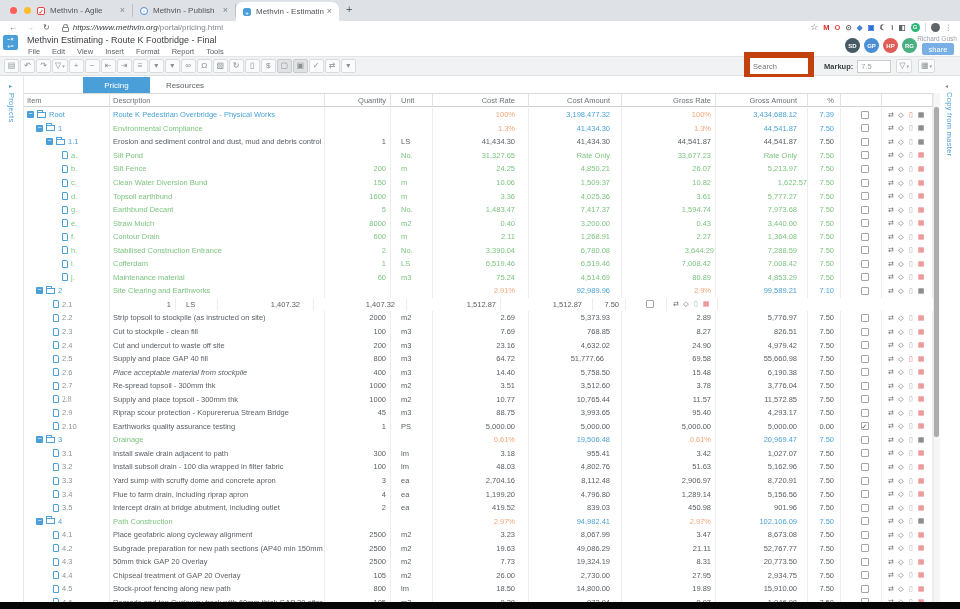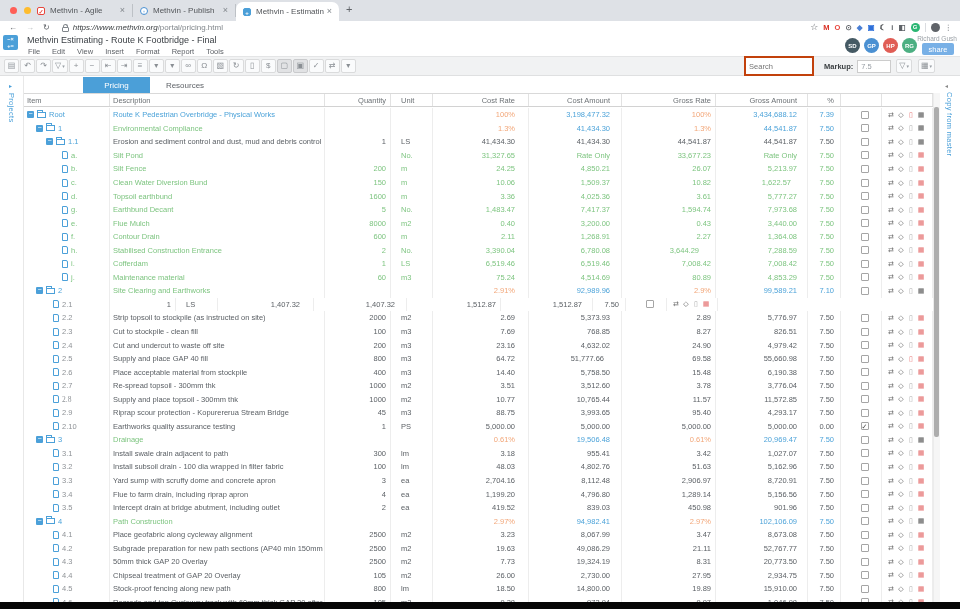--- a/index.html
+++ b/index.html
@@ -51,21 +51,21 @@
   
   .toolbar{position:absolute;left:0;top:56px;width:960px;height:20px;background:#f1f2f3;
            border-top:1px solid #e4e5e6;border-bottom:1px solid #dfe0e1;display:flex;align-items:center;
            padding-left:4px;box-sizing:border-box;}
   .tbtn{height:14px;min-width:15px;padding:0 2px;margin-right:1px;border:1px solid #dadbdc;background:#fafbfc;
         border-radius:2px;color:#8a8f94;font-size:8px;line-height:12px;text-align:center;box-sizing:border-box;
         display:flex;align-items:center;justify-content:center;gap:1px;}
   .tbtn.pressed{background:#e1e2e4;border-color:#c9cacc;}
   .tbtn .crt{font-size:5px;color:#9aa0a6;}
   .tb-right{margin-left:auto;display:flex;align-items:center;margin-right:24px;}
-  .search{width:70px;height:13px;border:2px solid #c2410c;font-size:7.5px;padding:8px 3px;color:#444;background:#fff;
+  .search{width:70px;height:13px;border:6px solid #c2410c;font-size:7.5px;padding:8px 3px;color:#444;background:#fff;
           font-family:"Liberation Sans",sans-serif;box-sizing:border-box;}
   .markup-label{font-size:7.5px;font-weight:bold;color:#3c4043;margin:0 4px 0 10px;}
   .markup{width:34px;height:13px;border:1px solid #ccc;font-size:7.5px;padding:0 3px;color:#9aa0a6;background:#fff;
           font-family:"Liberation Sans",sans-serif;box-sizing:border-box;}
   .tb-right .tbtn{margin-left:5px;}
   
   .sidebar{position:absolute;left:0;top:76px;width:24px;height:526px;background:#fff;border-right:1px solid #e8e8e8;box-sizing:border-box;}
   .side-arrow{position:absolute;left:9px;top:6px;color:#4ba0d9;font-size:6px;}
   .side-label{position:absolute;left:7px;top:17px;writing-mode:vertical-rl;font-size:7.5px;color:#4ba0d9;letter-spacing:.3px;}
   .rail{position:absolute;left:940px;top:76px;width:20px;height:526px;background:#fff;}
@@ -390,21 +390,21 @@
             <span style="width: 35px; flex: 0 0 auto;"></span>
             <span class="pagei"></span>
             <span class="cl-item">c.</span>
           </div>
           <div class="gcell cl-desc" style="width: 215px;">Clean Water Diversion Bund</div>
           <div class="gcell cl-qty num" style="width: 66px; padding-right: 4px;">150</div>
           <div class="gcell cl-unit" style="width: 42px; padding-left: 10px;">m</div>
           <div class="gcell cl-cr num" style="width: 96px; padding-right: 13px;">10.06</div>
           <div class="gcell cl-ca num" style="width: 93px; padding-right: 11px;">1,509.37</div>
           <div class="gcell cl-gr num" style="width: 94px; padding-right: 4px;">10.82</div>
-          <div class="gcell cl-ga num" style="width: 92px; padding-right: 16px;">1,622.57</div>
+          <div class="gcell cl-ga num" style="width: 92px; padding-right: 0;">1,622.57</div>
           <div class="gcell cl-pct num" style="width: 33px; padding-right: 6px;">7.50</div>
           <div class="gcell cl-chk" style="width: 41px; justify-content: center; padding-left: 10px;">
             <span class="cb"></span>
           </div>
           <div class="gcell cl-icons" style="width: 51px; padding-left: 5px; gap: 2px;">
             <span class="ic ic-swap">⇄</span>
             <span class="ic ic-tag">◇</span>
             <span class="ic ic-doc">▯</span>
             <span class="ic ic-sheet red">▦</span>
           </div>
@@ -456,21 +456,21 @@
             <span class="ic ic-doc">▯</span>
             <span class="ic ic-sheet red">▦</span>
           </div>
         </div>
         <div class="grow s-green">
           <div class="gcell cl-item" style="width: 86px;">
             <span style="width: 35px; flex: 0 0 auto;"></span>
             <span class="pagei"></span>
             <span class="cl-item">e.</span>
           </div>
-          <div class="gcell cl-desc" style="width: 215px;">Flue Mulch</div>
+          <div class="gcell cl-desc" style="width: 215px;">Straw Mulch</div>
           <div class="gcell cl-qty num" style="width: 66px; padding-right: 4px;">8000</div>
           <div class="gcell cl-unit" style="width: 42px; padding-left: 10px;">m2</div>
           <div class="gcell cl-cr num" style="width: 96px; padding-right: 13px;">0.40</div>
           <div class="gcell cl-ca num" style="width: 93px; padding-right: 11px;">3,200.00</div>
           <div class="gcell cl-gr num" style="width: 94px; padding-right: 4px;">0.43</div>
           <div class="gcell cl-ga num" style="width: 92px; padding-right: 10px;">3,440.00</div>
           <div class="gcell cl-pct num" style="width: 33px; padding-right: 6px;">7.50</div>
           <div class="gcell cl-chk" style="width: 41px; justify-content: center; padding-left: 10px;">
             <span class="cb"></span>
           </div>
@@ -509,21 +509,21 @@
           <div class="gcell cl-item" style="width: 86px;">
             <span style="width: 35px; flex: 0 0 auto;"></span>
             <span class="pagei"></span>
             <span class="cl-item">h.</span>
           </div>
           <div class="gcell cl-desc" style="width: 215px;">Stabilised Construction Entrance</div>
           <div class="gcell cl-qty num" style="width: 66px; padding-right: 4px;">2</div>
           <div class="gcell cl-unit" style="width: 42px; padding-left: 10px;">No.</div>
           <div class="gcell cl-cr num" style="width: 96px; padding-right: 13px;">3,390.04</div>
           <div class="gcell cl-ca num" style="width: 93px; padding-right: 11px;">6,780.08</div>
-          <div class="gcell cl-gr num" style="width: 94px; padding-right: 16px;">3,644.29</div>
+          <div class="gcell cl-gr num" style="width: 94px; padding-right: 1px;">3,644.29</div>
           <div class="gcell cl-ga num" style="width: 92px; padding-right: 10px;">7,288.59</div>
           <div class="gcell cl-pct num" style="width: 33px; padding-right: 6px;">7.50</div>
           <div class="gcell cl-chk" style="width: 41px; justify-content: center; padding-left: 10px;">
             <span class="cb"></span>
           </div>
           <div class="gcell cl-icons" style="width: 51px; padding-left: 5px; gap: 2px;">
             <span class="ic ic-swap">⇄</span>
             <span class="ic ic-tag">◇</span>
             <span class="ic ic-doc">▯</span>
             <span class="ic ic-sheet red">▦</span>
@@ -720,21 +720,21 @@
             <span class="ic ic-doc red">▯</span>
             <span class="ic ic-sheet red">▦</span>
           </div>
         </div>
         <div class="grow s-plain">
           <div class="gcell cl-item" style="width: 86px;">
             <span style="width: 26px; flex: 0 0 auto;"></span>
             <span class="pagei"></span>
             <span class="cl-item">2.6</span>
           </div>
-          <div class="gcell cl-desc" style="width: 215px;">Place acceptable material from stockpile</div>
+          <div class="gcell cl-desc" style="width: 215px; font-style: italic;">Place acceptable material from stockpile</div>
           <div class="gcell cl-qty num" style="width: 66px; padding-right: 4px;">400</div>
           <div class="gcell cl-unit" style="width: 42px; padding-left: 10px;">m3</div>
           <div class="gcell cl-cr num" style="width: 96px; padding-right: 13px;">14.40</div>
           <div class="gcell cl-ca num" style="width: 93px; padding-right: 11px;">5,758.50</div>
           <div class="gcell cl-gr num" style="width: 94px; padding-right: 4px;">15.48</div>
           <div class="gcell cl-ga num" style="width: 92px; padding-right: 10px;">6,190.38</div>
           <div class="gcell cl-pct num" style="width: 33px; padding-right: 6px;">7.50</div>
           <div class="gcell cl-chk" style="width: 41px; justify-content: center; padding-left: 10px;">
             <span class="cb"></span>
           </div>

